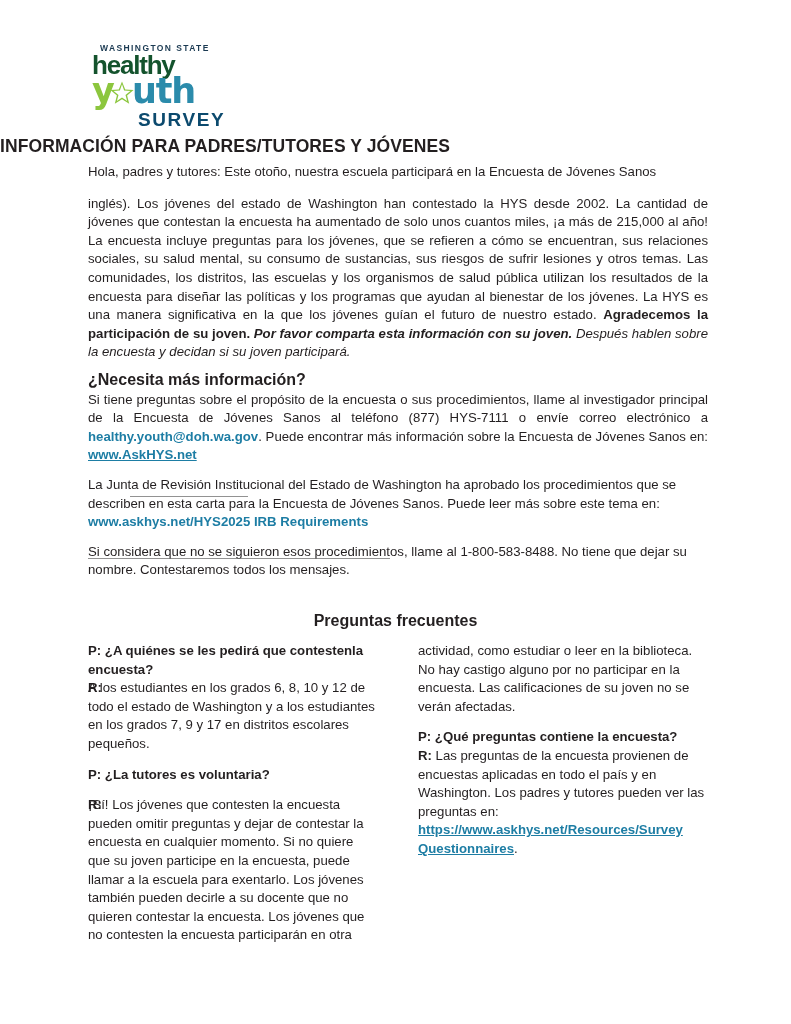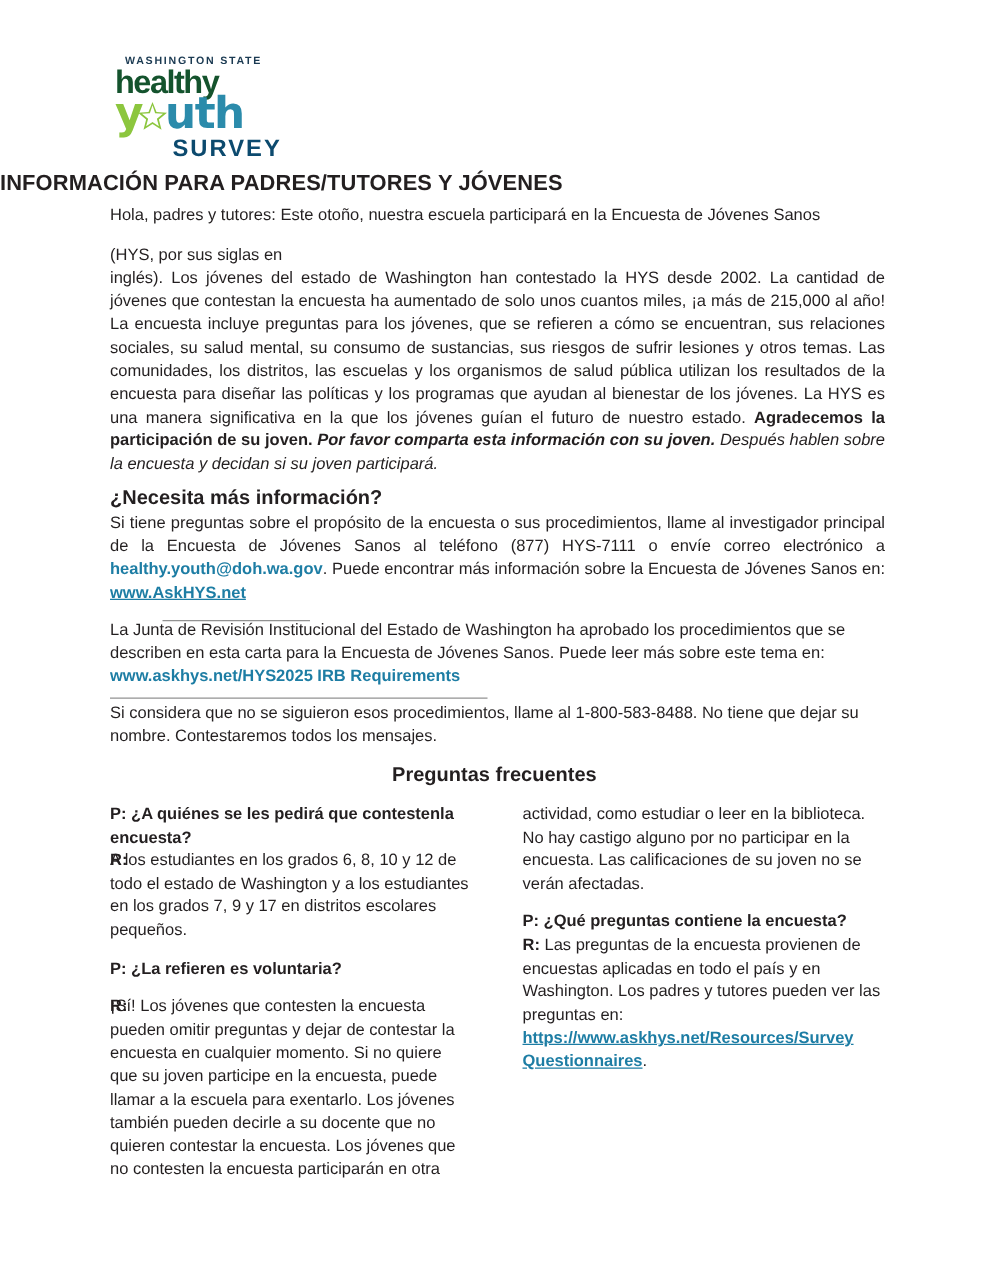--- a/index.html
+++ b/index.html
@@ -217,21 +217,20 @@
       <span class="logo-outh">uth</span>
     </div>
     <div class="logo-survey">SURVEY</div>
   </div>
 
   <h1 class="doc-title">INFORMACIÓN PARA PADRES/TUTORES Y JÓVENES</h1>
 
   <div class="body-col">
 
     <p class="lead-line">Hola, padres y tutores: Este otoño, nuestra escuela participará en la Encuesta de Jóvenes Sanos</p>
-    <p>(HYS, por sus siglas en</p>
 
     <p class="just"><span>inglés). Los jóvenes del estado de Washington han contestado la HYS desde 2002. La cantidad de jóvenes que contestan la encuesta ha aumentado de solo unos cuantos miles, ¡a más de 215,000 al año! La encuesta incluye preguntas para los jóvenes, que se refieren a cómo se encuentran, sus relaciones sociales, su salud mental, su consumo de sustancias, sus riesgos de sufrir lesiones y otros temas. Las comunidades, los distritos, las escuelas y los organismos de salud pública utilizan los resultados de la encuesta para diseñar las políticas y los programas que ayudan al bienestar de los jóvenes. La HYS es una manera significativa en la que los jóvenes guían el futuro de nuestro estado. </span><b>Agradecemos la participación de su joven. </b><b><i>Por favor comparta esta información con su joven.</i></b><i> Después hablen sobre la encuesta y decidan si su joven participará.</i></p>
 
     <p class="sub-head">¿Necesita más información?</p>
 
     <p class="just"><span>Si tiene preguntas sobre el propósito de la encuesta o sus procedimientos, llame al investigador principal de la Encuesta de Jóvenes Sanos al teléfono (877) HYS-7111 o envíe correo electrónico a </span><a class="lnk" href="#">healthy.youth@doh.wa.gov</a><span>. Puede encontrar más información sobre la Encuesta de Jóvenes Sanos en: </span><a class="lnk-u" href="#">www.AskHYS.net </a></p>
 
     <p class="para-gap"><span>La Junta de Revisión Institucional del Estado de Washington ha aprobado los procedimientos que se describen en esta carta para la Encuesta de Jóvenes Sanos. Puede leer más sobre este tema en: </span><a class="lnk" href="#">www.askhys.net/HYS2025 IRB Requirements</a></p>
 
     <p class="para-gap">Si considera que no se siguieron esos procedimientos, llame al 1-800-583-8488. No tiene que dejar su nombre. Contestaremos todos los mensajes.</p>
@@ -241,21 +240,21 @@
   <div class="artifact-line" style="left:88px; top:558px; width:302px;"></div>
 
   <h2 class="faq-title">Preguntas frecuentes</h2>
 
   <div class="faq-wrap">
 
     <div class="faq-col">
       <p class="q">P: ¿A quiénes se les pedirá que contestenla encuesta?</p>
       <p><span class="overlap"><span class="ov-r">R:</span></span><span>A los estudiantes en los grados 6, 8, 10 y 12 de todo el estado de Washington y a los estudiantes en los grados 7, 9 y 17 en distritos escolares pequeños.</span></p>
 
-      <p class="q q-gap">P: ¿La refieren es voluntaria?</p>
+      <p class="q q-gap">P: ¿La tutores es voluntaria?</p>
       <p class="a-gap"><span class="overlap"><span class="ov-r">R:</span></span><span>¡Sí! Los jóvenes que contesten la encuesta pueden omitir preguntas y dejar de contestar la encuesta en cualquier momento. Si no quiere que su joven participe en la encuesta, puede llamar a la escuela para exentarlo. Los jóvenes también pueden decirle a su docente que no quieren contestar la encuesta. Los jóvenes que no contesten la encuesta participarán en otra</span></p>
     </div>
 
     <div class="faq-col">
       <p>actividad, como estudiar o leer en la biblioteca. No hay castigo alguno por no participar en la encuesta. Las calificaciones de su joven no se verán afectadas.</p>
 
       <p class="q q-gap">P: ¿Qué preguntas contiene la encuesta?</p>
       <p><b>R:</b><span> Las preguntas de la encuesta provienen de encuestas aplicadas en todo el país y en Washington. Los padres y tutores pueden ver las preguntas en: </span><a class="lnk-u" href="#">https://www.askhys.net/Resources/Survey Questionnaires</a><span>.</span></p>
     </div>
   </div>

